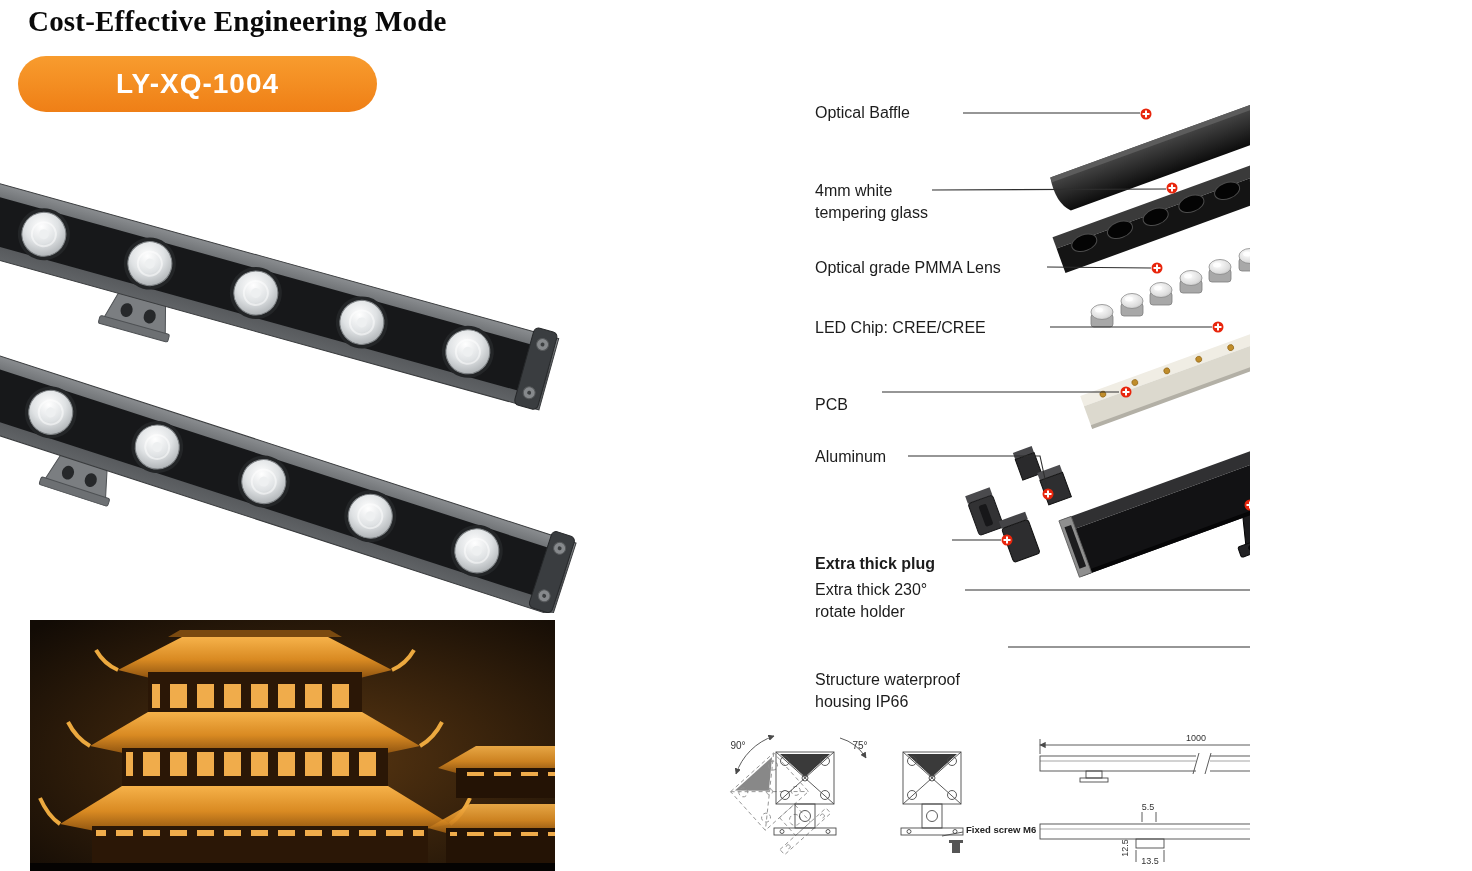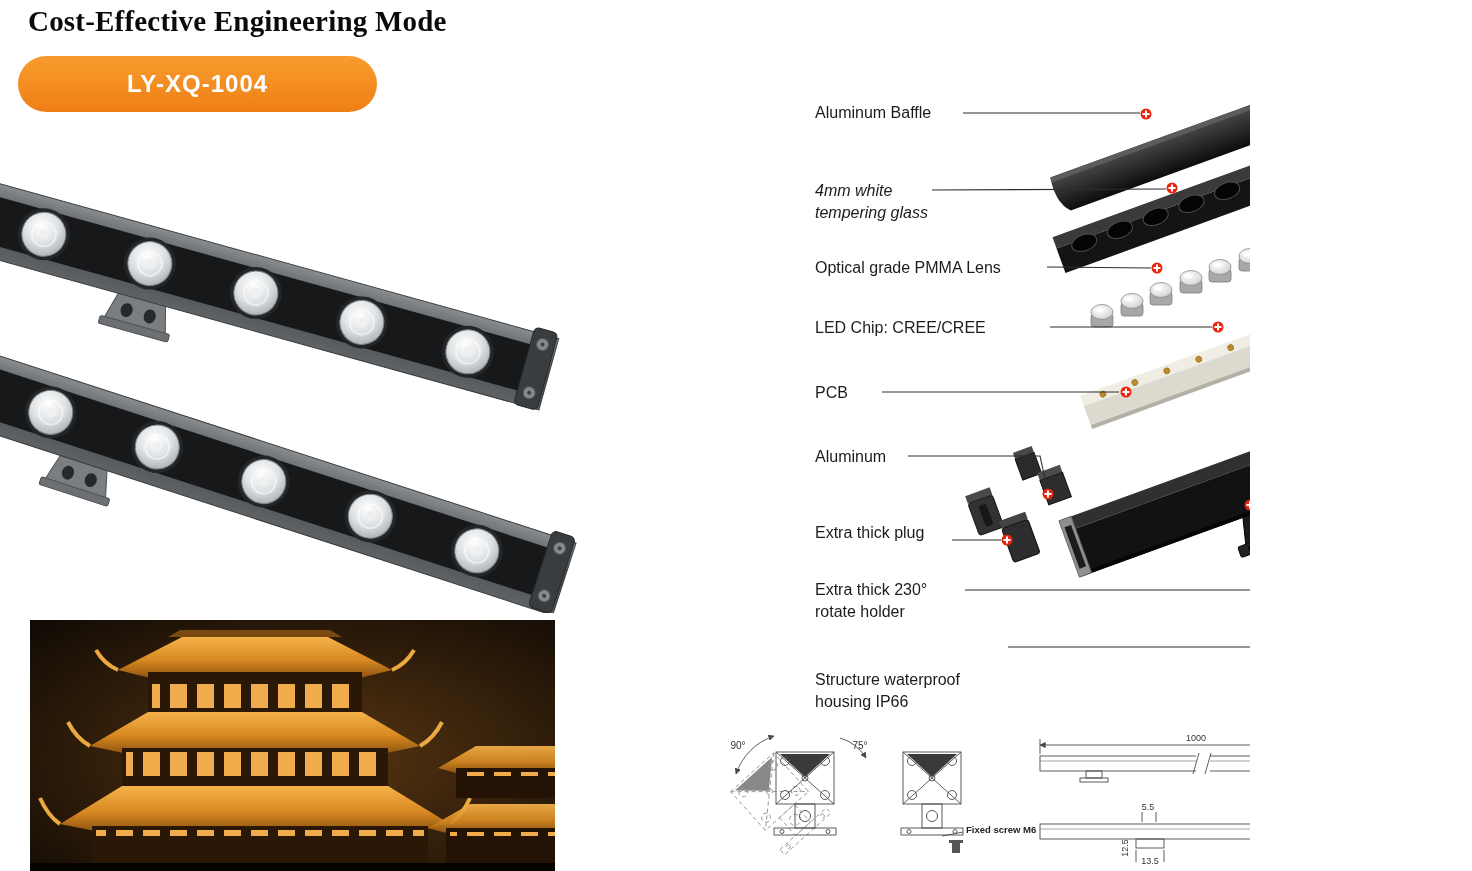--- a/index.html
+++ b/index.html
@@ -9,21 +9,21 @@
 
   .title {
     position:absolute; left:28px; top:5px;
     font-family:"Liberation Serif", serif; font-weight:bold;
     font-size:29px; color:#0a0a0a; letter-spacing:0.2px;
   }
   .badge {
     position:absolute; left:18px; top:56px; width:359px; height:56px;
     background:linear-gradient(180deg,#f89c2e 0%,#ef7f16 100%);
     border-radius:30px; display:flex; align-items:center; justify-content:center;
-    color:#ffffff; font-size:24px; font-weight:bold; letter-spacing:1px;
+    color:#ffffff; font-size:28px; font-weight:bold; letter-spacing:1px;
   }
   .product-photo { position:absolute; left:0px; top:128px; width:620px; height:485px; }
   .building-photo { position:absolute; left:30px; top:620px; width:525px; height:251px; }
   .exploded-svg { position:absolute; left:700px; top:0px; width:772px; height:715px; }
   .tech-svg { position:absolute; left:700px; top:718px; width:772px; height:153px; }
 
   .part-label {
     position:absolute; font-size:16px; line-height:22px; color:#1c1c1c;
     white-space:pre-line;
   }
@@ -294,28 +294,28 @@
       <use href="#marker" transform="translate(1157,268)"></use>
       <use href="#marker" transform="translate(1218,327)"></use>
       <use href="#marker" transform="translate(1126,392)"></use>
       <use href="#marker" transform="translate(1048,494)"></use>
       <use href="#marker" transform="translate(1007,540)"></use>
       <use href="#marker" transform="translate(1250,505)"></use>
       <use href="#marker" transform="translate(1395,362)"></use>
     </g>
   </svg>
 
-  <div class="part-label" style="left:815px; top:102px;">Aluminum Baffle</div>
-  <div class="part-label" style="left:815px; top:180px;font-style:italic;">4mm white
+  <div class="part-label" style="left:815px; top:102px;">Optical Baffle</div>
+  <div class="part-label" style="left:815px; top:180px;">4mm white
 tempering glass</div>
   <div class="part-label" style="left:815px; top:257px;text-align:right;">Optical grade PMMA Lens</div>
   <div class="part-label" style="left:815px; top:317px;">LED Chip: CREE/CREE</div>
-  <div class="part-label" style="left:815px; top:382px;">PCB</div>
+  <div class="part-label" style="left:815px; top:394px;">PCB</div>
   <div class="part-label" style="left:815px; top:446px;">Aluminum</div>
-  <div class="part-label" style="left:815px; top:522px;">Extra thick plug</div>
+  <div class="part-label" style="left:815px; top:553px;font-weight:bold;">Extra thick plug</div>
   <div class="part-label" style="left:815px; top:579px;">Extra thick 230°
 rotate holder</div>
   <div class="part-label" style="left:815px; top:637px;margin-top:32px;">Structure waterproof
 housing IP66</div>
 
   <svg class="tech-svg" viewBox="700 718 772 153">
     <defs>
       <marker id="arr" viewBox="0 0 10 10" refX="9" refY="5" markerWidth="7" markerHeight="7" orient="auto-start-reverse">
         <path d="M0,0 L10,5 L0,10 Z" fill="#4a4a4a"></path>
       </marker>

